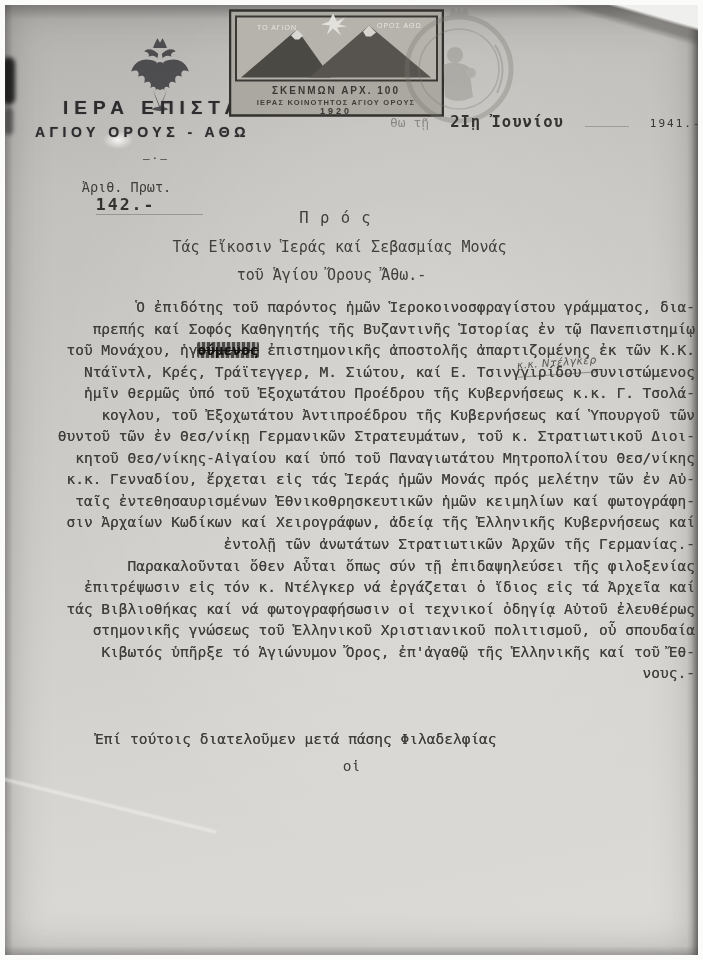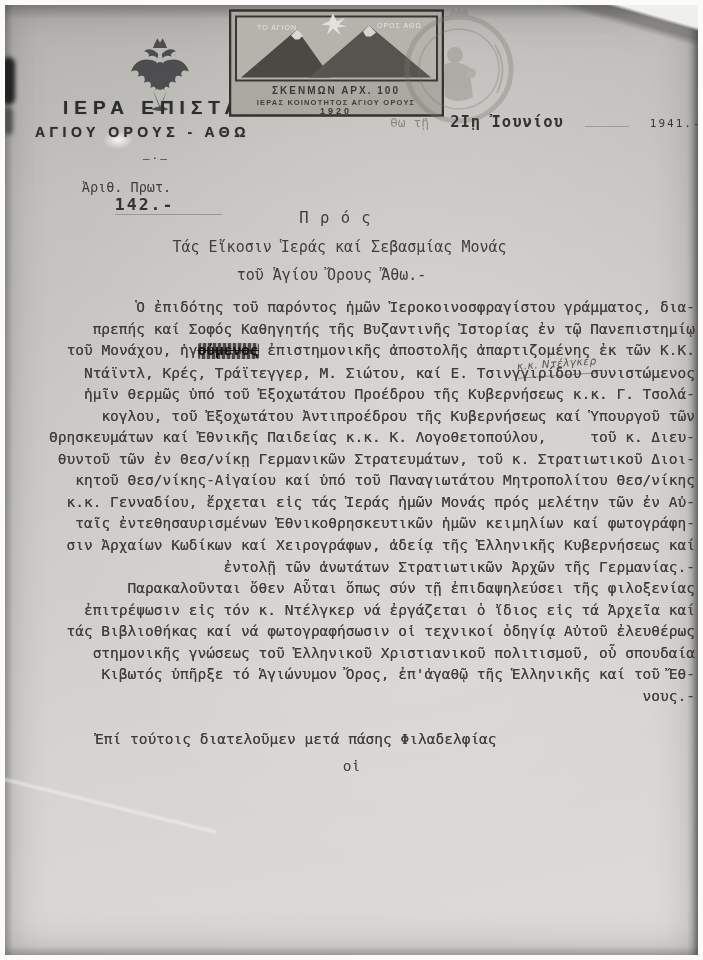--- a/index.html
+++ b/index.html
@@ -34,36 +34,35 @@
   .stamp{position:absolute;left:224px;top:4px;width:215px;height:108px;filter:blur(.25px);}
   .round-stamp{position:absolute;left:390px;top:0px;width:140px;height:122px;opacity:.33;}
 
   
   .date-line{position:absolute;top:108px;left:385px;display:flex;align-items:baseline;gap:21px;white-space:pre;}
   .date-prefix{opacity:.45;font-size:13px;}
   .date-day{font-weight:bold;font-size:15.5px;letter-spacing:1px;color:#35332f;}
   .date-rule{display:inline-block;width:44px;border-bottom:1px solid rgba(50,48,45,.28);height:1px;}
   .date-year{font-size:11px;letter-spacing:2px;color:#383632;}
   .proto{position:absolute;top:158px;left:28px;font-size:13.5px;white-space:pre;}
-  .proto-num{font-size:16.5px;font-weight:bold;margin-left:33px;letter-spacing:2px;color:#34322e;border-bottom:1px solid rgba(50,48,45,.3);padding-right:48px;}
+  .proto-num{font-size:16.5px;font-weight:bold;margin-left:14px;letter-spacing:2px;color:#34322e;border-bottom:1px solid rgba(50,48,45,.3);padding-right:48px;}
 
   
   .addr-to{position:absolute;top:204px;left:0;right:0;text-align:center;transform:translateX(-16px);font-size:15.5px;letter-spacing:1px;white-space:pre;}
   .addr1{position:absolute;top:233px;left:0;right:0;text-align:center;transform:translateX(-12px);font-size:15px;white-space:pre;}
   .addr2{position:absolute;top:261px;left:0;right:0;text-align:center;transform:translateX(-20px);font-size:15px;white-space:pre;}
 
   
   .body-text{position:absolute;top:292px;left:25px;width:665px;font-size:14.5px;line-height:21.55px;text-shadow:0 0 .6px rgba(55,52,48,.75);text-align:right;}
   .tline{white-space:pre;position:relative;}
   .ind{padding-left:57px;}
   .struck{
     font-weight:bold;color:#171513;border-radius:2px;
     background:repeating-linear-gradient(93deg, rgba(25,23,21,.72) 0 3px, rgba(25,23,21,.2) 3px 5px);
     text-decoration:line-through;
-    font-family:Liberation Mono, monospace;
   }
   .annotation{
     position:absolute;left:487px;top:-10px;
     font-family:"DejaVu Sans",sans-serif;font-style:italic;font-size:10.5px;
     color:#55524c;letter-spacing:.5px;transform:rotate(-4deg);
     border-bottom:1px solid rgba(72,70,65,.5);white-space:pre;text-shadow:none;
   }
 
   
   .closing1{position:absolute;top:726px;left:90px;font-size:14.5px;white-space:pre;text-shadow:0 0 .6px rgba(55,52,48,.75);}
@@ -146,21 +145,20 @@
     <div class="addr1">Τάς Εἴκοσιν Ἱεράς καί Σεβασμίας Μονάς</div>
     <div class="addr2">τοῦ Ἁγίου Ὄρους Ἄθω.-</div>
 
     <div class="body-text">
       <div class="tline ind">Ὁ ἐπιδότης τοῦ παρόντος ἡμῶν Ἱεροκοινοσφραγίστου γράμματος, δια-</div>
       <div class="tline">πρεπής καί Σοφός Καθηγητής τῆς Βυζαντινῆς Ἱστορίας ἐν τῷ Πανεπιστημίῳ</div>
       <div class="tline"><span>τοῦ Μονάχου, ἡγ</span><span class="struck">ούμενος</span><span> ἐπιστημονικῆς ἀποστολῆς ἀπαρτιζομένης ἐκ τῶν Κ.Κ.</span></div>
       <div class="tline"><span>Ντάϊντλ, Κρές, Τράϊτεγγερ, Μ. Σιώτου, καί Ε. Τσινγγιρίδου </span><span>συνιστώμενος</span><span class="annotation">κ.κ. Ντέλγκερ</span></div>
       <div class="tline">ἡμῖν θερμῶς ὑπό τοῦ Ἐξοχωτάτου Προέδρου τῆς Κυβερνήσεως κ.κ. Γ. Τσολά-</div>
       <div class="tline">κογλου, τοῦ Ἐξοχωτάτου Ἀντιπροέδρου τῆς Κυβερνήσεως καί Ὑπουργοῦ τῶν</div>
-      <div class="tline">Θρησκευμάτων καί Ἐθνικῆς Παιδείας κ.κ. Κ. Λογοθετοπούλου,     τοῦ κ. Διευ-</div>
       <div class="tline">θυντοῦ τῶν ἐν Θεσ/νίκῃ Γερμανικῶν Στρατευμάτων, τοῦ κ. Στρατιωτικοῦ Διοι-</div>
       <div class="tline">κητοῦ Θεσ/νίκης-Αἰγαίου καί ὑπό τοῦ Παναγιωτάτου Μητροπολίτου Θεσ/νίκης</div>
       <div class="tline">κ.κ. Γενναδίου, ἔρχεται εἰς τάς Ἱεράς ἡμῶν Μονάς πρός μελέτην τῶν ἐν Αὐ-</div>
       <div class="tline">ταῖς ἐντεθησαυρισμένων Ἐθνικοθρησκευτικῶν ἡμῶν κειμηλίων καί φωτογράφη-</div>
       <div class="tline">σιν Ἀρχαίων Κωδίκων καί Χειρογράφων, ἀδείᾳ τῆς Ἑλληνικῆς Κυβερνήσεως καί</div>
       <div class="tline">ἐντολῇ τῶν ἀνωτάτων Στρατιωτικῶν Ἀρχῶν τῆς Γερμανίας.-</div>
       <div class="tline ind">Παρακαλοῦνται ὅθεν Αὗται ὅπως σύν τῇ ἐπιδαψηλεύσει τῆς φιλοξενίας</div>
       <div class="tline">ἐπιτρέψωσιν εἰς τόν κ. Ντέλγκερ νά ἐργάζεται ὁ ἴδιος εἰς τά Ἀρχεῖα καί</div>
       <div class="tline">τάς Βιβλιοθήκας καί νά φωτογραφήσωσιν οἱ τεχνικοί ὁδηγίᾳ Αὐτοῦ ἐλευθέρως</div>
       <div class="tline">στημονικῆς γνώσεως τοῦ Ἑλληνικοῦ Χριστιανικοῦ πολιτισμοῦ, οὗ σπουδαία</div>

